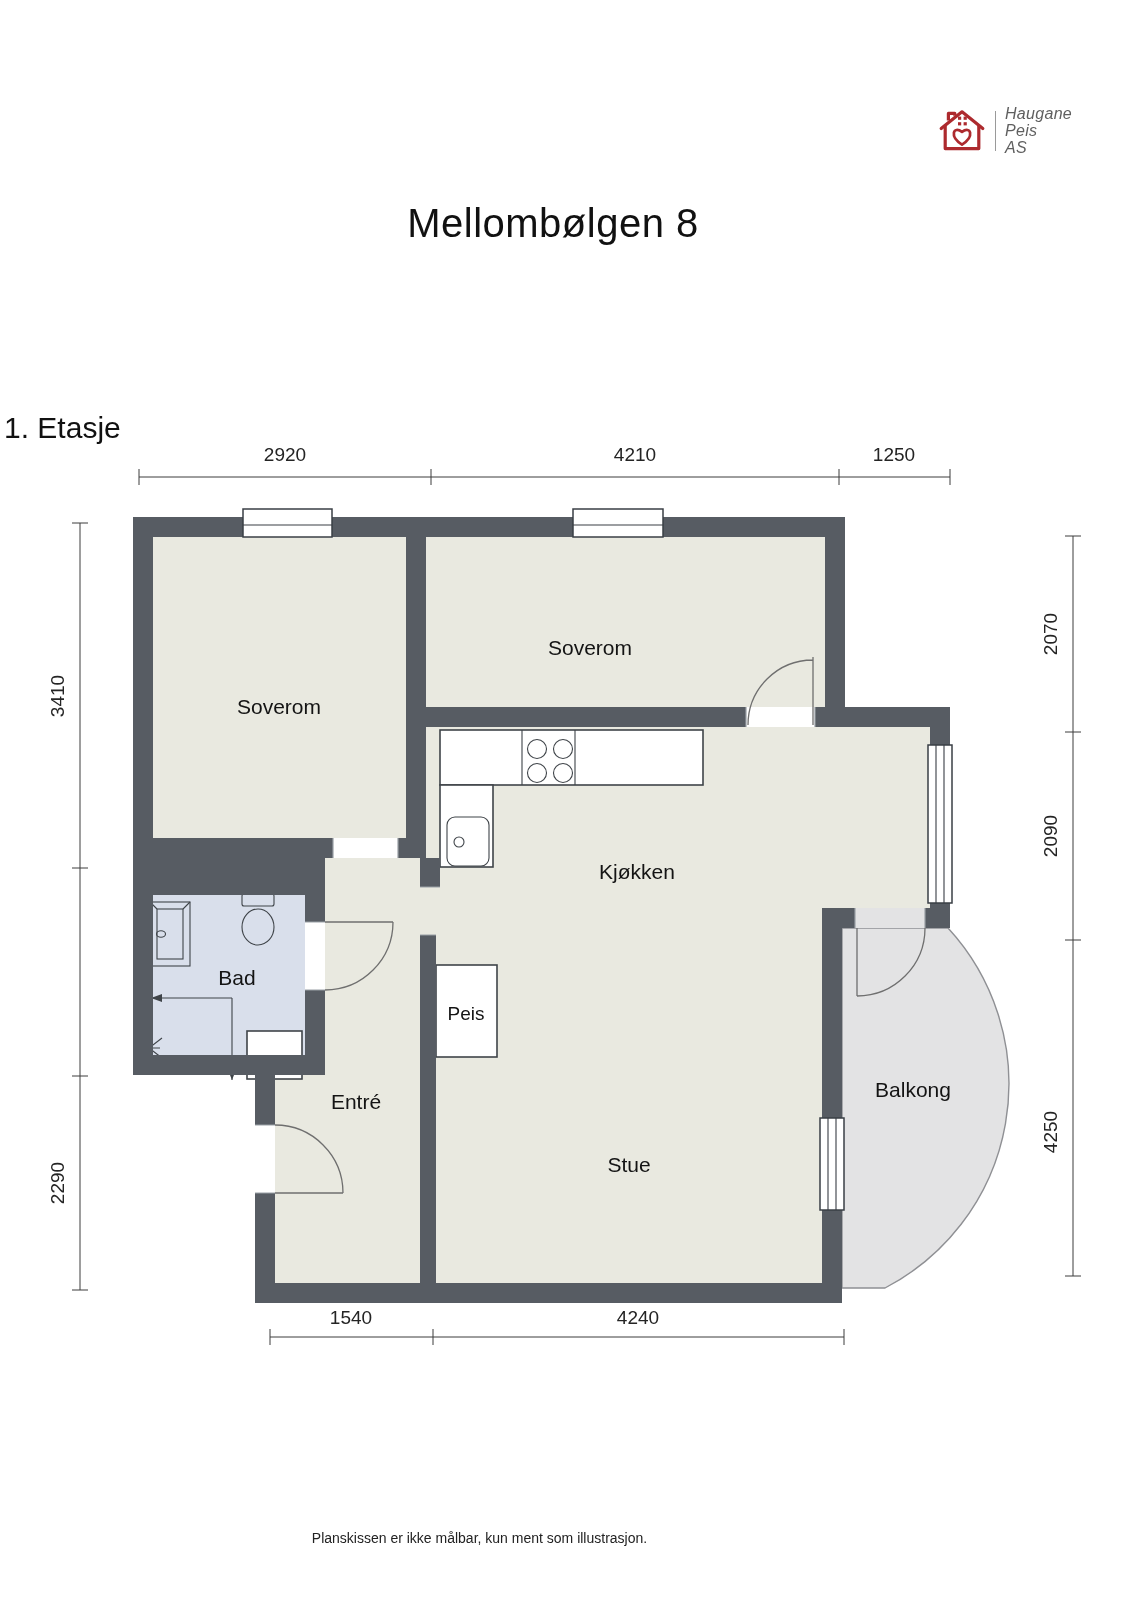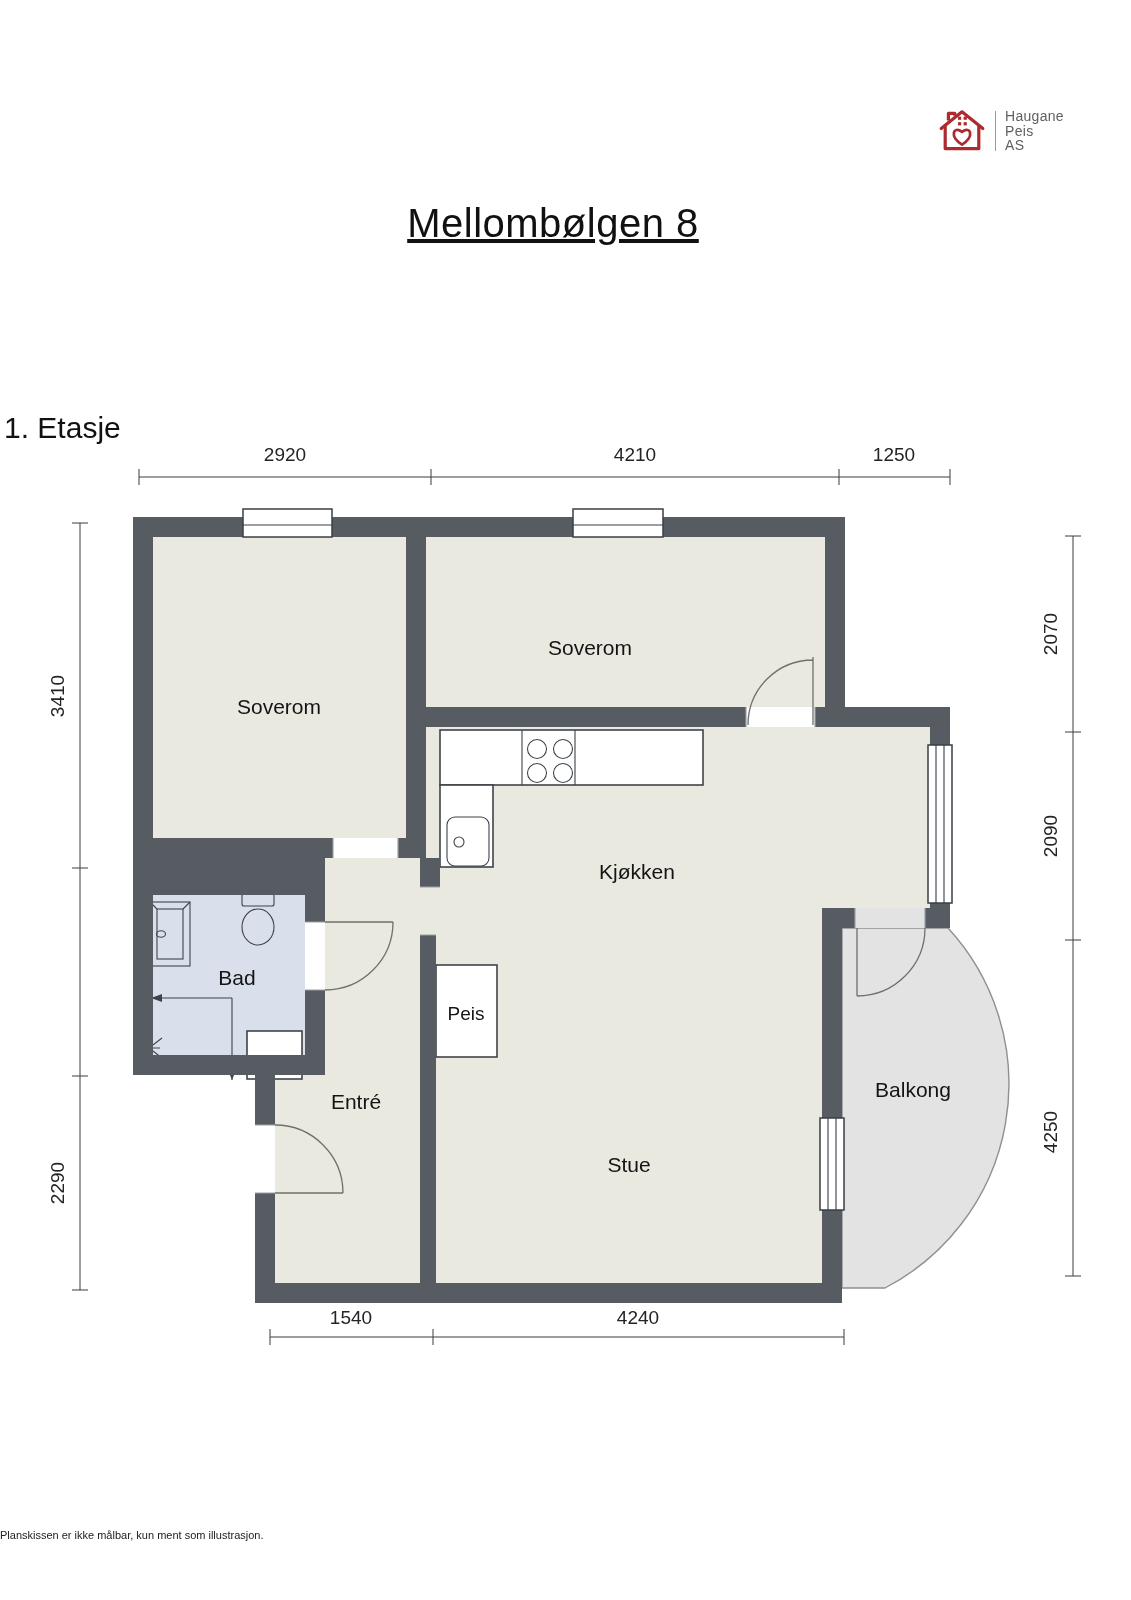--- a/index.html
+++ b/index.html
@@ -1,28 +1,28 @@
 <!DOCTYPE html>
 <html><head>
 <meta charset="utf-8">
 <style>
   html,body{margin:0;padding:0;background:#ffffff;}
   body{width:1131px;height:1600px;position:relative;font-family:"Liberation Sans",sans-serif;color:#1a1a1a;}
   .page{position:absolute;inset:0;overflow:hidden;}
   .plan-svg{position:absolute;left:0;top:0;width:1131px;height:1600px;}
   .page-title{position:absolute;left:0;top:201px;width:1106px;margin:0;text-align:center;
-    font-size:40px;font-weight:400;letter-spacing:0.5px;color:#111;text-decoration:underline;}
+    font-size:40px;font-weight:400;letter-spacing:0.5px;color:#111;}
   .floor-title{position:absolute;left:0;top:407px;width:1106px;margin:4px;
     font-size:30px;font-weight:400;color:#111;}
   .logo{position:absolute;left:938px;top:106px;display:flex;align-items:center;gap:9px;}
   .logo-house{width:48px;height:50px;}
   .logo-divider{width:1px;height:40px;background:#9a9a9a;}
-  .logo-text{font-size:14px;line-height:1.06;color:#5f5f5f;letter-spacing:0.3px;}
-  .footer{position:absolute;left:0;top:1528px;width:959px;
-    font-size:11px;line-height:1.45;color:#222;}
+  .logo-text{font-size:16px;line-height:1.06;color:#5f5f5f;letter-spacing:0.3px;font-style:italic;}
+  .footer{position:absolute;left:0;top:1528px;width:959px;text-align:center;
+    font-size:14px;line-height:1.45;color:#222;}
   svg text{font-family:"Liberation Sans",sans-serif;}
   .room-label{font-size:21px;fill:#141414;}
   .peis-label{font-size:19px;fill:#141414;}
   .dim-text{font-size:19px;fill:#242424;}
   .wall{fill:#575c63;}
   .jamb{stroke:#9aa0a6;stroke-width:1.2;}
   .fixture{fill:#ffffff;stroke:#3f4449;stroke-width:1.6;}
   .thin{stroke:#3f4449;stroke-width:1.1;fill:none;}
   .door{stroke:#6f6f6f;stroke-width:1.3;fill:none;}
   .dim{stroke:#3c3c3c;stroke-width:1;fill:none;}

